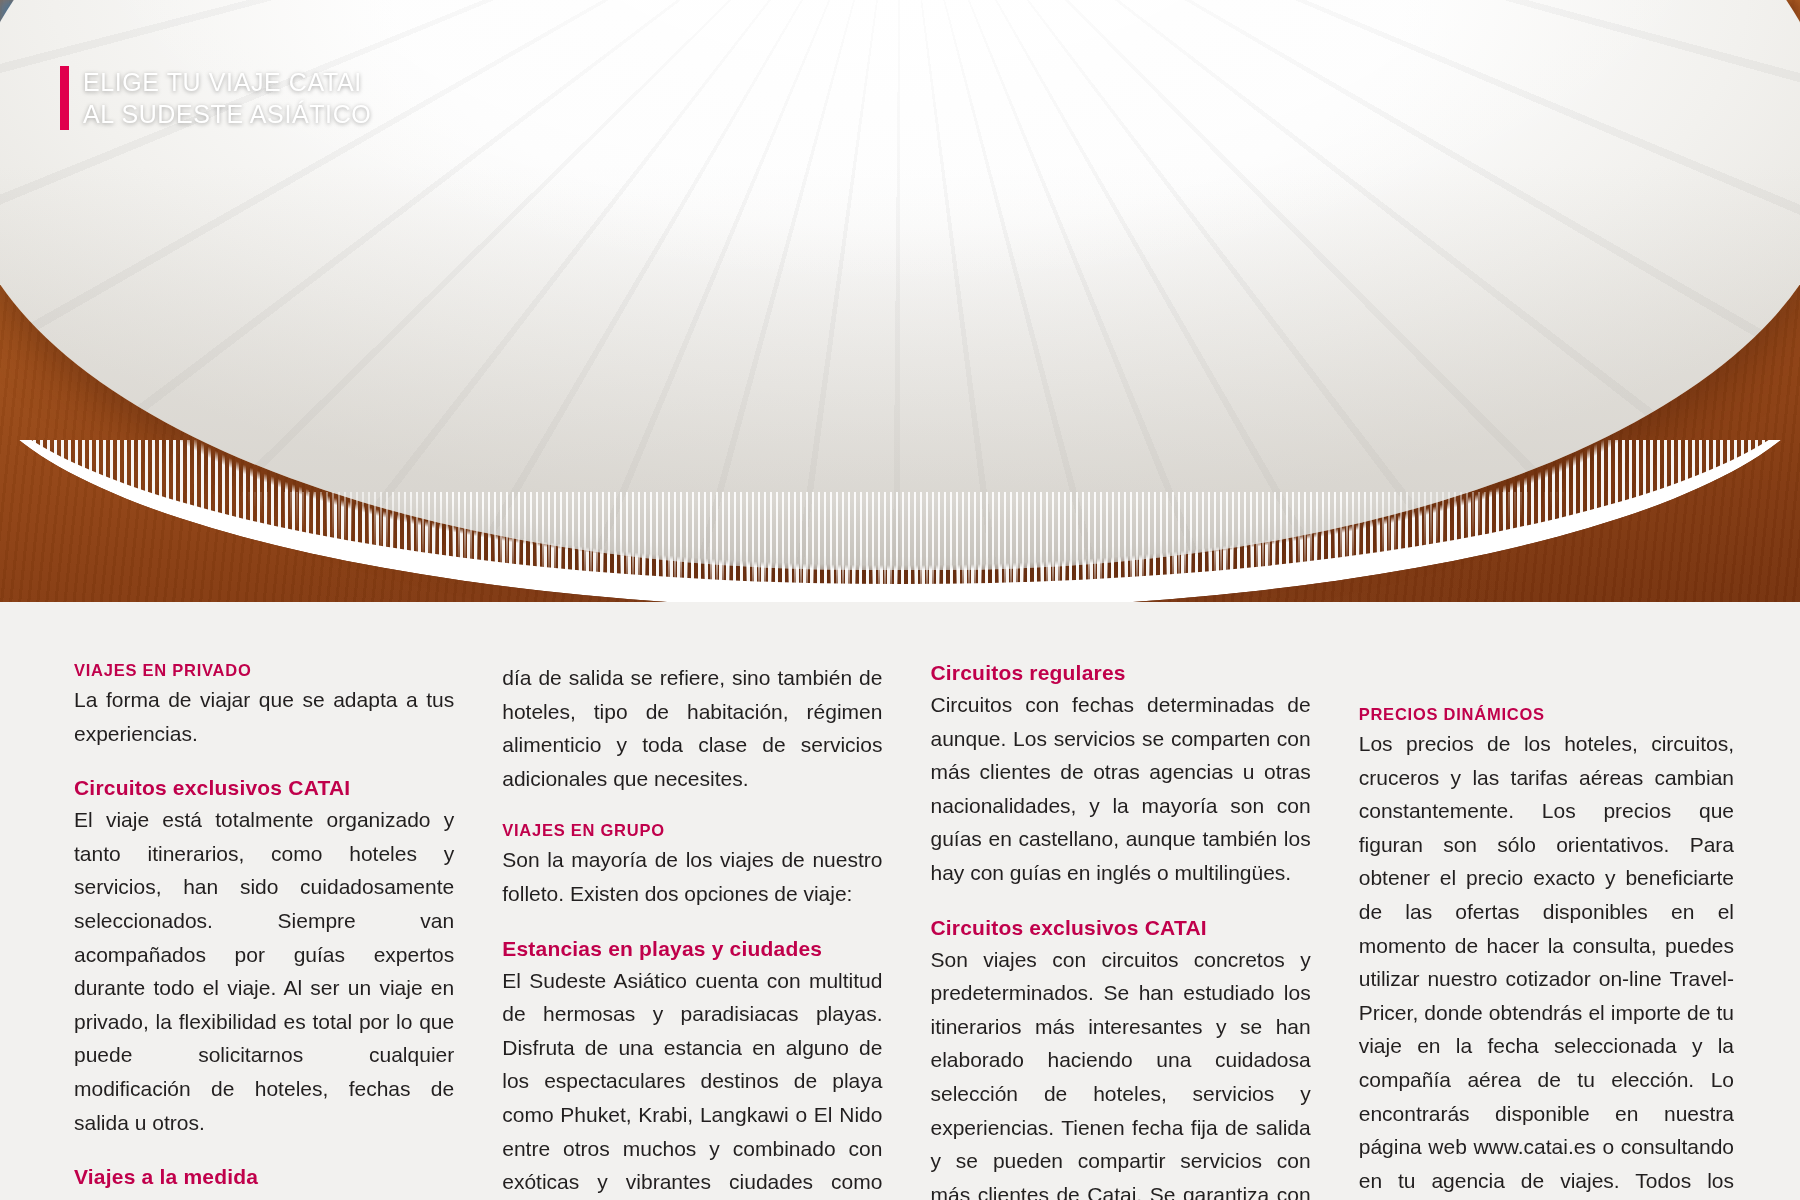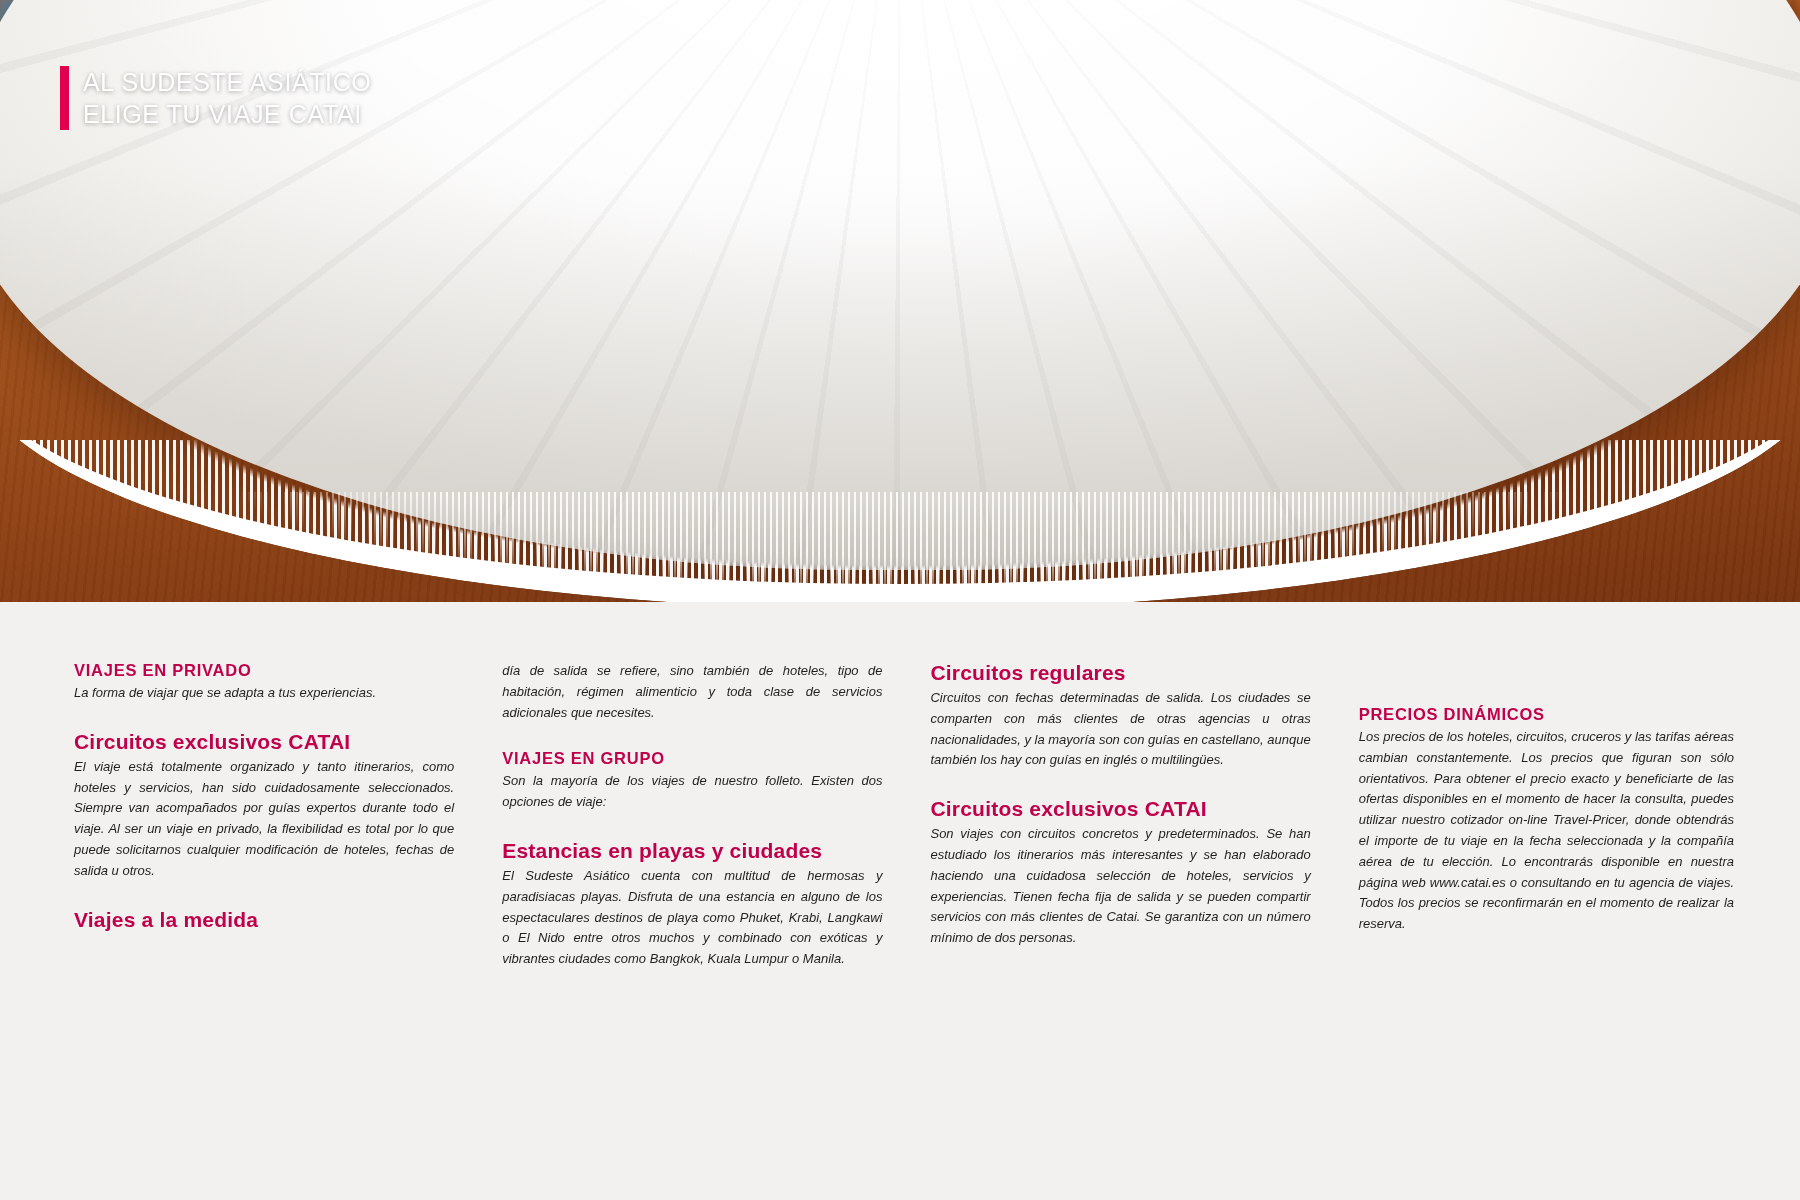--- a/index.html
+++ b/index.html
@@ -199,25 +199,24 @@
     margin: 0 0 3px 0;
     color: #c0004b;
     font-size: 21px;
     font-weight: 700;
     letter-spacing: 0.2px;
     font-family: "Liberation Sans", sans-serif;
   }
   p.body {
     margin: 0 0 26px 0;
     color: #221f1f;
-    font-size: 13px;
+    font-size: 21px;
     line-height: 1.6;
     text-align: justify;
     font-family: "Liberation Sans", sans-serif;
-    font-style: italic;
   }
   .block { margin-bottom: 26px; }
   .block:last-child { margin-bottom: 0; }
   .block p.body { margin-bottom: 0; }
 </style>
 </head>
 <body>
 
 <div class="page">
 
@@ -259,22 +258,22 @@
     </div>
 
     <div class="fringe">
       <div class="fringe-arc"></div>
       <div class="fringe-threads"></div>
     </div>
 
     <div class="title-block">
       <div class="title-bar"></div>
       <div class="title-text">
+        <div>ELIGE TU VIAJE CATAI</div>
         <div>AL SUDESTE ASIÁTICO</div>
-        <div>ELIGE TU VIAJE CATAI</div>
       </div>
     </div>
   </div>
 
   <div class="content">
     <div class="columns">
 
       <div class="col col-1">
         <div class="block">
           <h3 class="head-major">VIAJES EN PRIVADO</h3>
@@ -299,21 +298,21 @@
         </div>
         <div class="block">
           <h3 class="head-minor">Estancias en playas y ciudades</h3>
           <p class="body">El Sudeste Asiático cuenta con multitud de hermosas y paradisiacas playas. Disfruta de una estancia en alguno de los espectaculares destinos de playa como Phuket, Krabi, Langkawi o El Nido entre otros muchos y combinado con exóticas y vibrantes ciudades como Bangkok, Kuala Lumpur o Manila.</p>
         </div>
       </div>
 
       <div class="col col-3">
         <div class="block">
           <h3 class="head-minor">Circuitos regulares</h3>
-          <p class="body">Circuitos con fechas determinadas de salida. Los ciudades se comparten con más clientes de otras agencias u otras nacionalidades, y la mayoría son con guías en castellano, aunque también los hay con guías en inglés o multilingües.</p>
+          <p class="body">Circuitos con fechas determinadas de aunque. Los servicios se comparten con más clientes de otras agencias u otras nacionalidades, y la mayoría son con guías en castellano, aunque también los hay con guías en inglés o multilingües.</p>
         </div>
         <div class="block">
           <h3 class="head-minor">Circuitos exclusivos CATAI</h3>
           <p class="body">Son viajes con circuitos concretos y predeterminados. Se han estudiado los itinerarios más interesantes y se han elaborado haciendo una cuidadosa selección de hoteles, servicios y experiencias. Tienen fecha fija de salida y se pueden compartir servicios con más clientes de Catai. Se garantiza con un número mínimo de dos personas.</p>
         </div>
       </div>
 
       <div class="col col-4">
         <div class="block">
           <h3 class="head-major">PRECIOS DINÁMICOS</h3>

